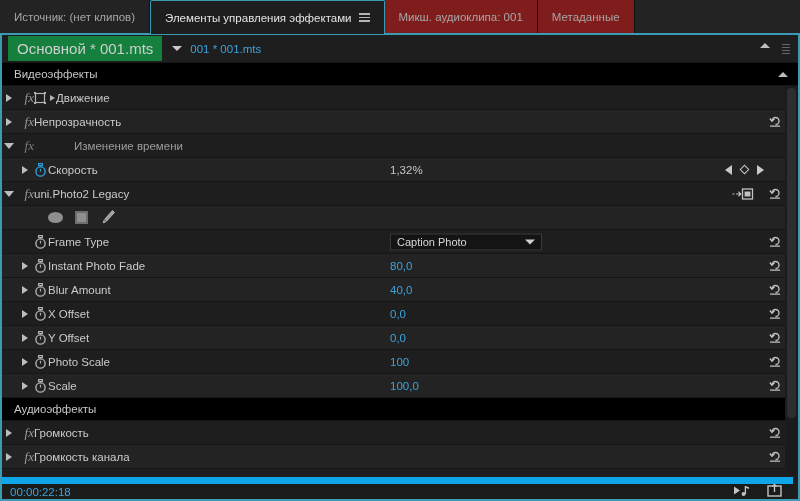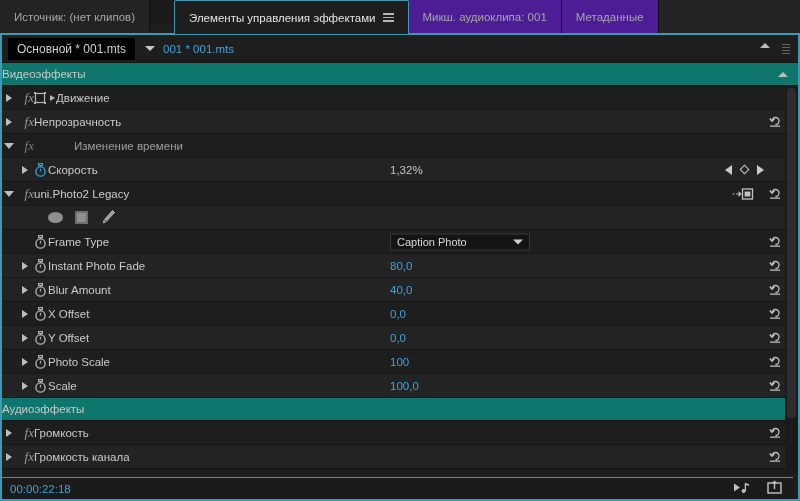--- a/index.html
+++ b/index.html
@@ -15,33 +15,33 @@
   .tabbar {
     position: absolute; left: 0; top: 0; width: 800px; height: 25px;
     background: #1b1b1b;
     display: flex; align-items: stretch;
   }
   .tab {
     display: flex; align-items: center; gap: 7px;
     padding: 0 14px;
     font-size: 11.5px; color: #a6a6a6;
     border-right: 1px solid #111;
-    background: #4c1d95;
+    background: #7f1d1d;
     white-space: nowrap;
     height: 33px;
   }
   .tab.inactive-first { background: #232323; }
   .tab.active {
     background: #1e1e1e;
     color: #e4e4e4;
     border: 1px solid #3b9bb5;
     border-bottom: none;
     border-top-left-radius: 2px; border-top-right-radius: 2px;
     height: 34px;
-    position: relative; z-index: 5; margin-left: 24px;
+    position: relative; z-index: 5;
   }
   .tab-filler { flex: 1; background: #232323; border-right: none; }
   .hamburger { display: inline-flex; flex-direction: column; gap: 2px; }
   .hamburger i { display: block; width: 11px; height: 1.5px; background: #b6b6b6; }
 
   
   .tabstrip-underline {
     position: absolute; left: 0; top: 33px; width: 800px; height: 2px;
     background: #3b9bb5;
   }
@@ -57,43 +57,43 @@
 
   
   .breadcrumb {
     height: 28px; display: flex; align-items: center;
     background: #1e1e1e;
     padding-left: 6px;
     border-bottom: 1px solid #151515;
     position: relative;
   }
   .crumb-box {
-    background: #000000; color: #cfcfcf; font-size: 12px;
+    background: #15803d; color: #cfcfcf; font-size: 15px;
     padding: 4px 9px; border-radius: 1px;
   }
   .crumb-caret {
     margin: 0 8px 0 10px;
     width: 0; height: 0;
     border-left: 5px solid transparent; border-right: 5px solid transparent;
     border-top: 5px solid #c9c9c9;
   }
   .crumb-link { color: #3ea3dd; font-size: 11.5px; }
   .crumb-grip {
     position: absolute; right: 8px; top: 7px;
     width: 8px; height: 14px;
     background:
       linear-gradient(to bottom, #8c8c8c 1px, transparent 1px) 0 2px/8px 3px repeat-y;
     opacity: .65;
   }
 
   
   .section-head {
     height: 23px; display: flex; align-items: center; justify-content: space-between;
-    background: #0f766e;
-    padding: 0 10px 0 0;
+    background: #000000;
+    padding: 0 10px 0 12px;
     font-size: 11.5px; color: #c8c8c8;
     border-bottom: 1px solid #151515;
   }
   .caret-up {
     width: 0; height: 0;
     border-left: 5px solid transparent; border-right: 5px solid transparent;
     border-bottom: 5px solid #bdbdbd;
   }
 
   
@@ -163,21 +163,21 @@
   }
 
   
   .masktools { display: flex; align-items: center; gap: 12px; padding-left: 46px; }
   .mt-ellipse { width: 15px; height: 11px; border-radius: 50%; background: #8f8f8f; }
   .mt-rect { width: 13px; height: 13px; background: #8f8f8f; border: 2px solid #6e6e6e; }
 
   
   .dropdown {
     position: absolute; left: 388px; top: 50%; transform: translateY(-50%);
-    width: 140px; height: 17px;
+    width: 152px; height: 17px;
     background: #141414; border: 1px solid #3a3a3a;
     display: flex; align-items: center; justify-content: space-between;
     padding: 0 6px;
     color: #d8d8d8; font-size: 11px;
   }
   .dd-caret {
     width: 0; height: 0;
     border-left: 5px solid transparent; border-right: 5px solid transparent;
     border-top: 5px solid #d0d0d0;
   }
@@ -201,21 +201,21 @@
     position: absolute; right: 2px; top: 2px; width: 9px; height: 330px;
     background: #2e2e2e; border-radius: 4px;
   }
 
   
   .statusbar {
     position: absolute; left: 0; right: 5px; bottom: 0; height: 22px;
     background: #1b1b1b;
     display: flex; align-items: center; justify-content: space-between;
     padding: 0 10px 0 8px;
-    border-top: 1px solid #0ea5e9;
+    border-top: 7px solid #0ea5e9;
   }
   .timecode { color: #3ea3dd; font-size: 11.5px; font-family: "Liberation Sans", sans-serif; }
   .status-icons { display: flex; align-items: center; gap: 16px; }
 
   .scroll-up-caret {
     position: absolute; right: 28px; top: 8px;
     width: 0; height: 0;
     border-left: 5px solid transparent; border-right: 5px solid transparent;
     border-bottom: 5px solid #bdbdbd;
   }

